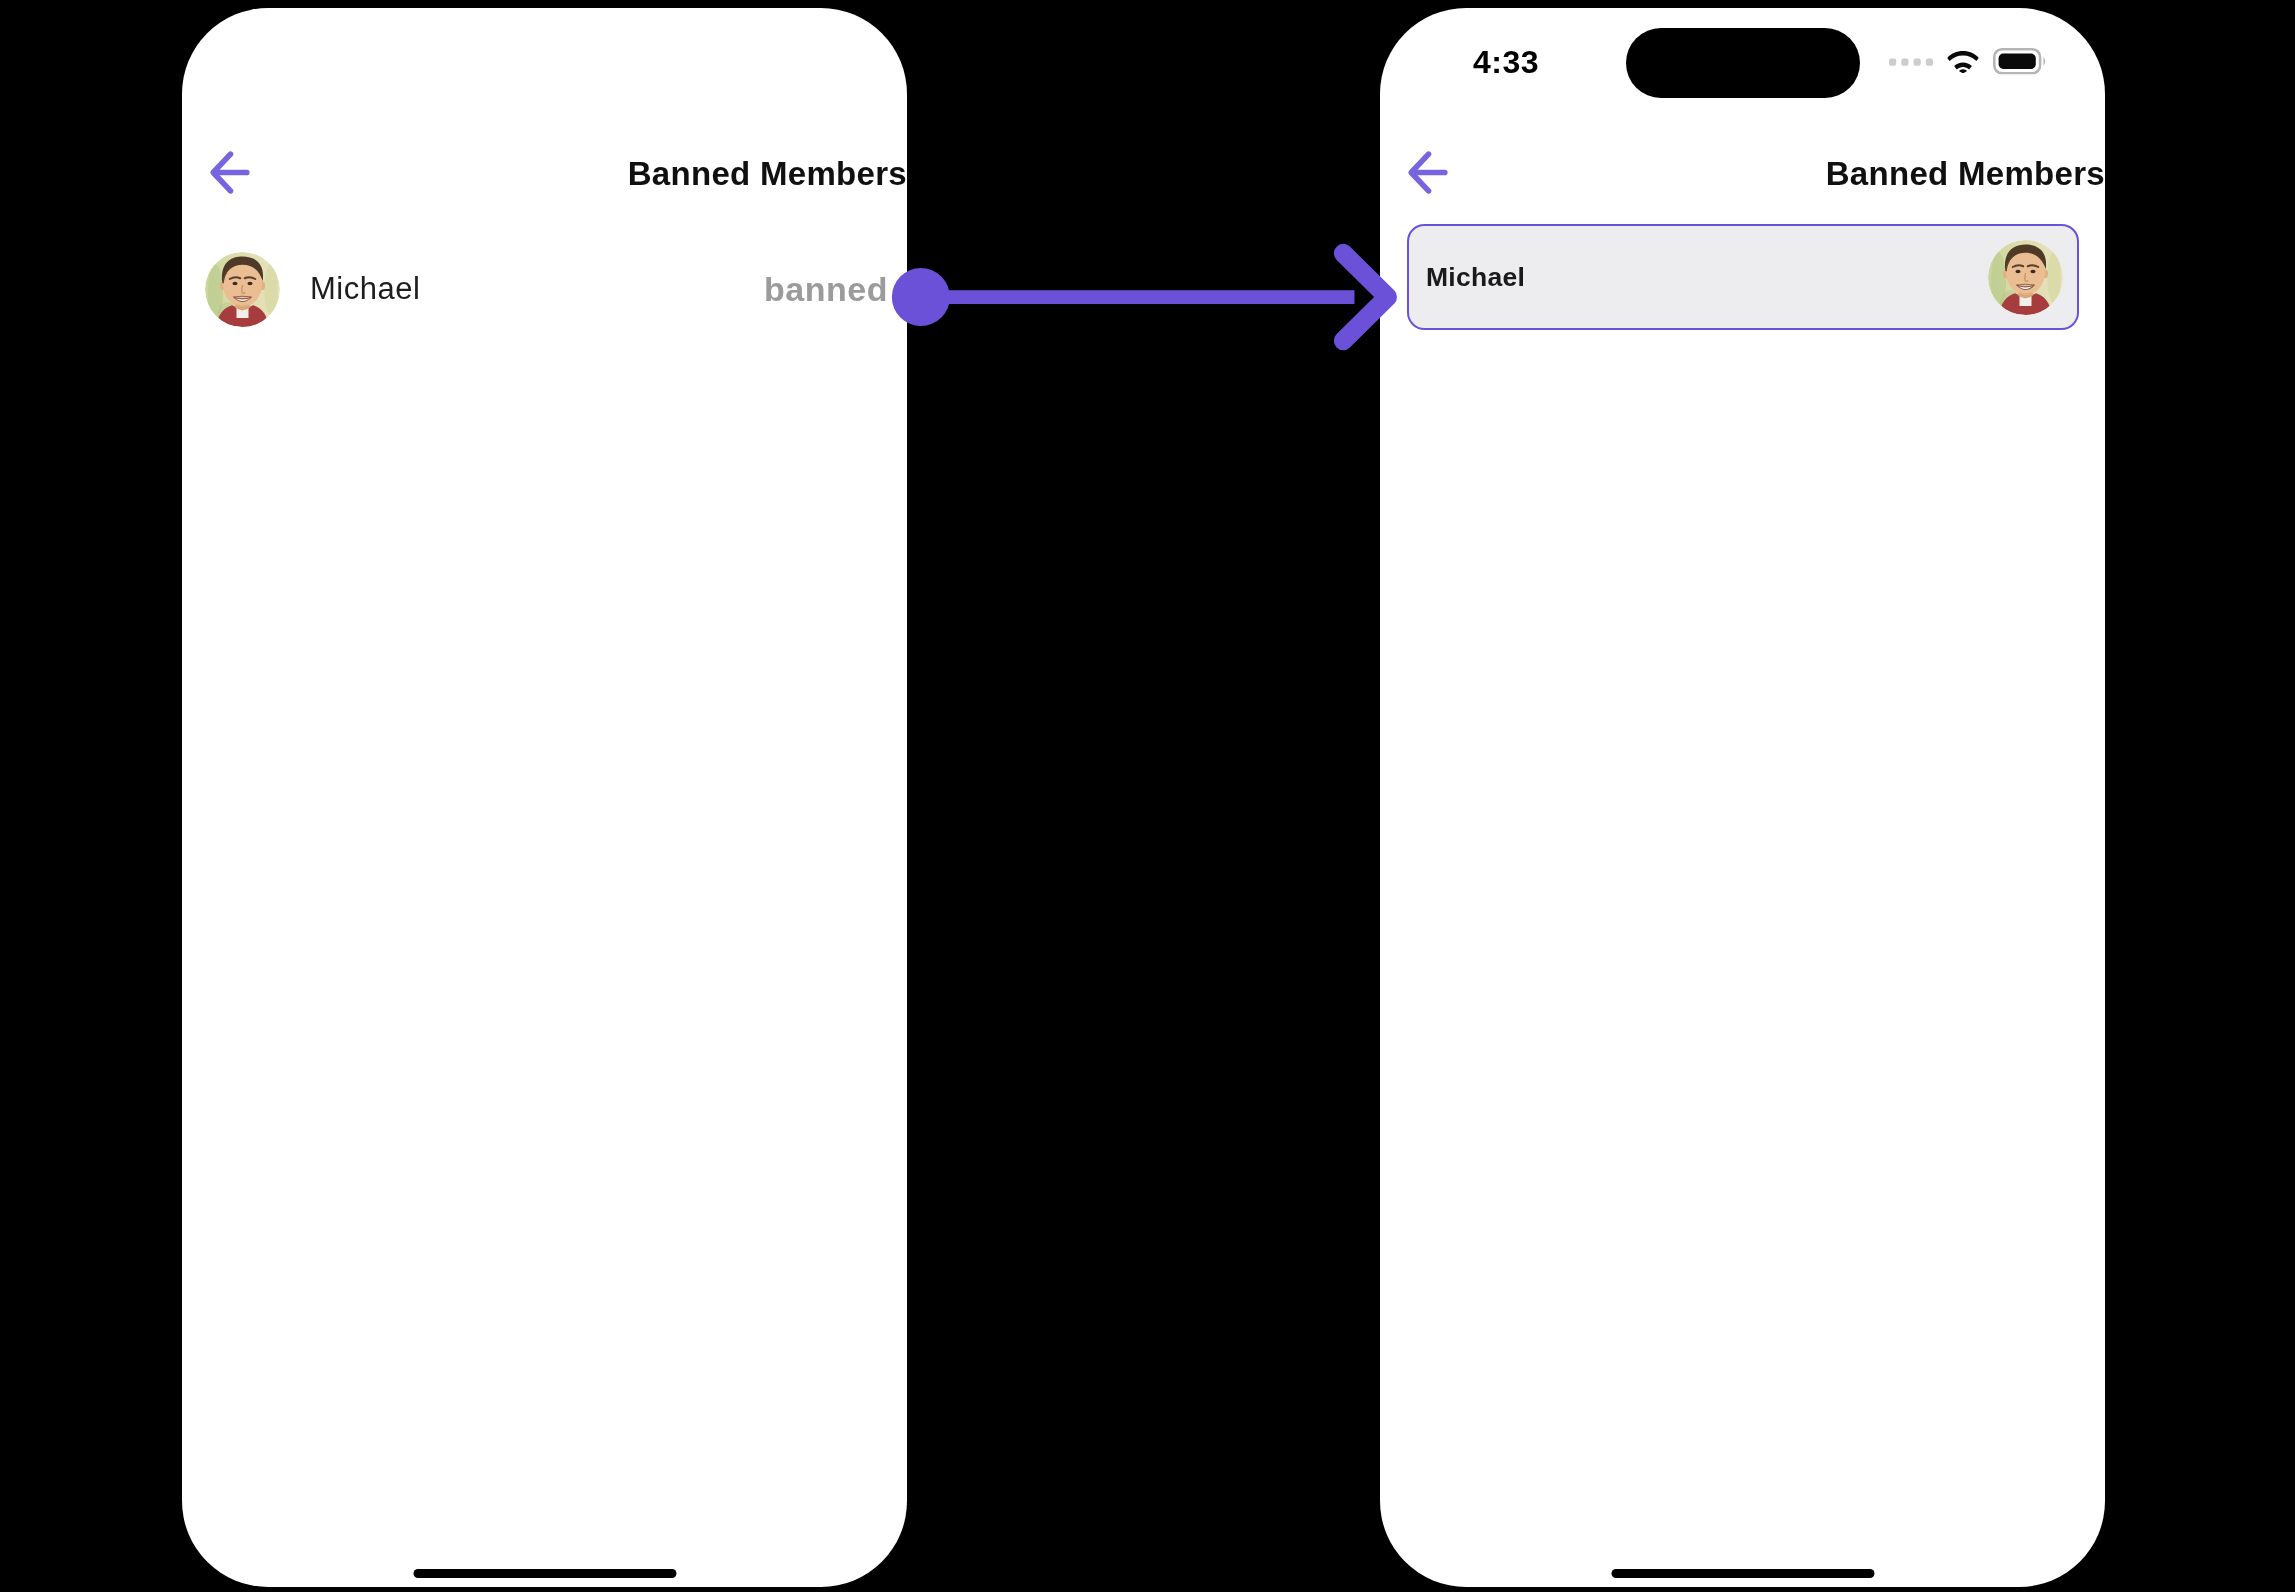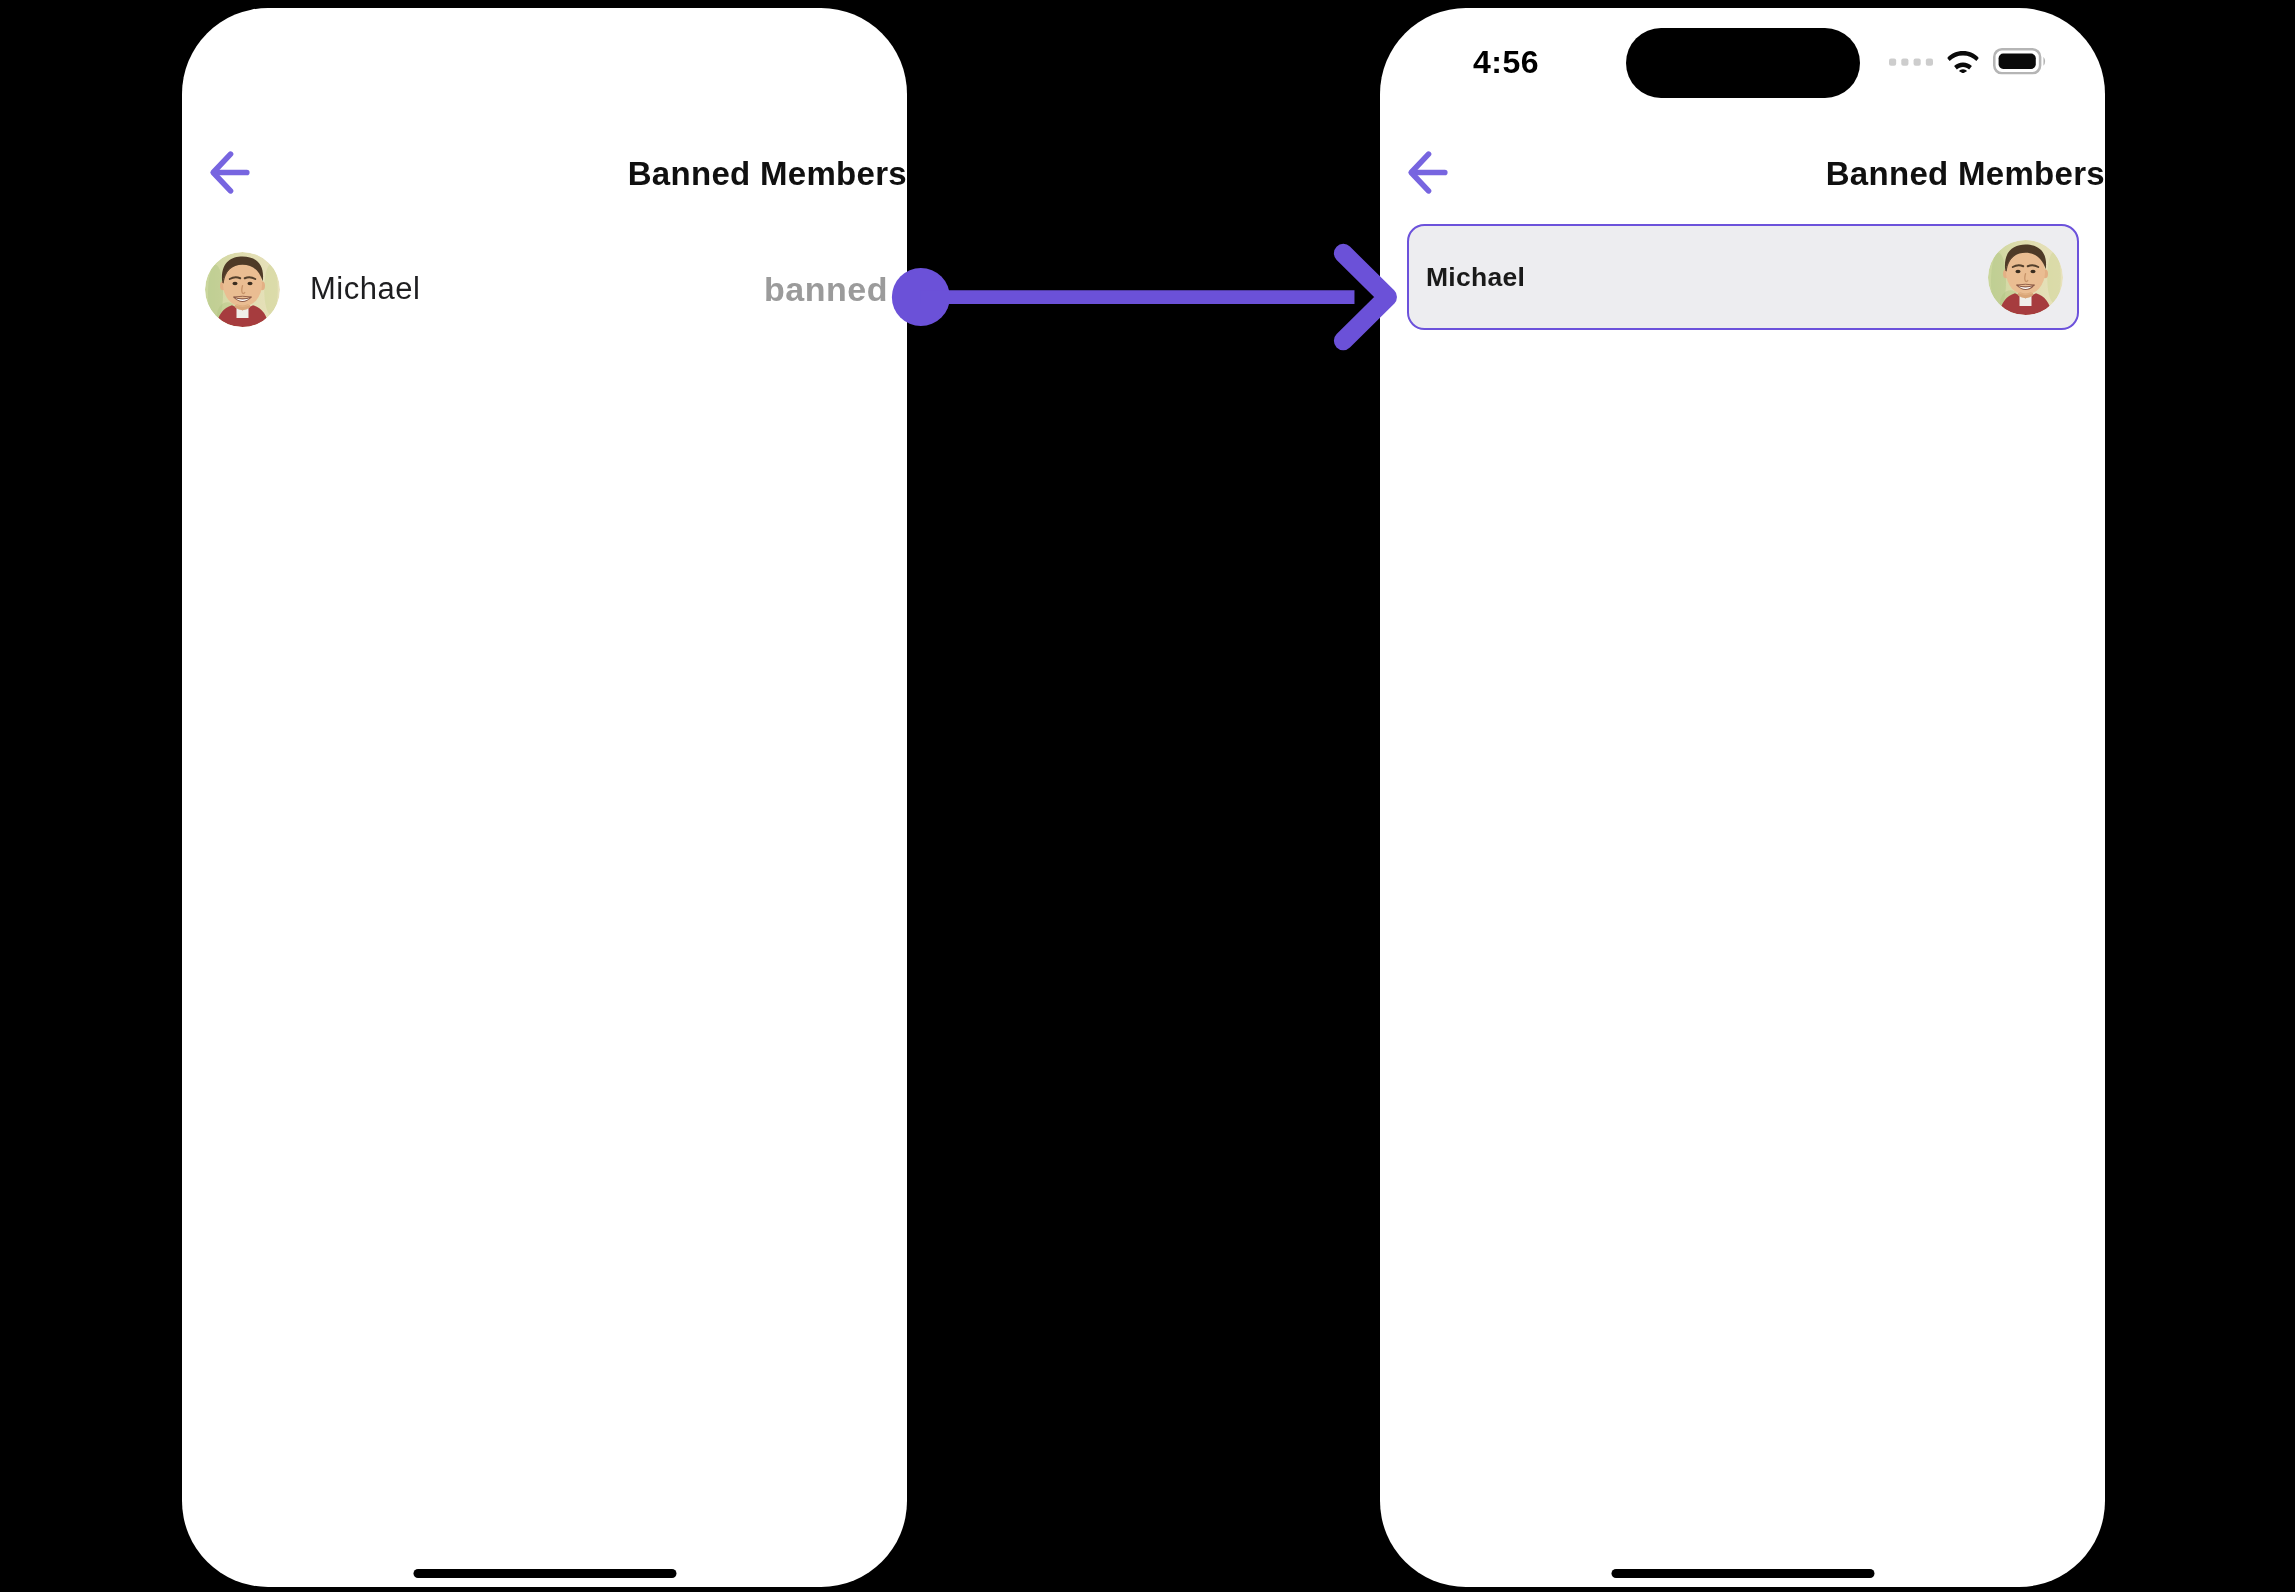--- a/index.html
+++ b/index.html
@@ -192,21 +192,21 @@
         <div class="member-name">Michael</div>
         <div class="banned-label">banned</div>
       </div>
     </div>
 
     <div class="home-indicator"></div>
   </div>
 
   <div class="phone phone-right">
     <div class="status-bar">
-      <div class="status-time">4:56</div>
+      <div class="status-time">4:33</div>
       <div class="dynamic-island"></div>
       <div class="status-icons">
         <svg width="44" height="8.2" viewBox="0 0 86 16">
             <use href="#sym-cell-dots"></use>
           </svg>
         <svg width="32" height="23.5" viewBox="0 0 62 46">
             <use href="#sym-wifi"></use>
           </svg>
         <svg width="55" height="26.5" viewBox="0 0 108 52">
             <use href="#sym-battery"></use>

